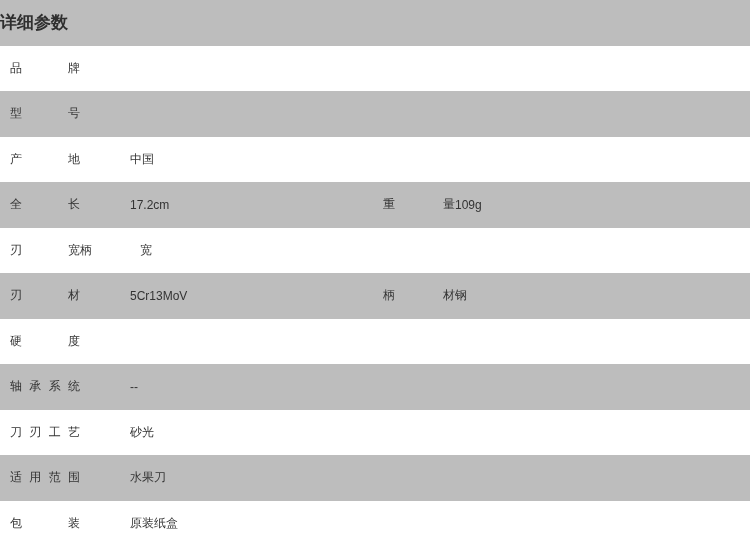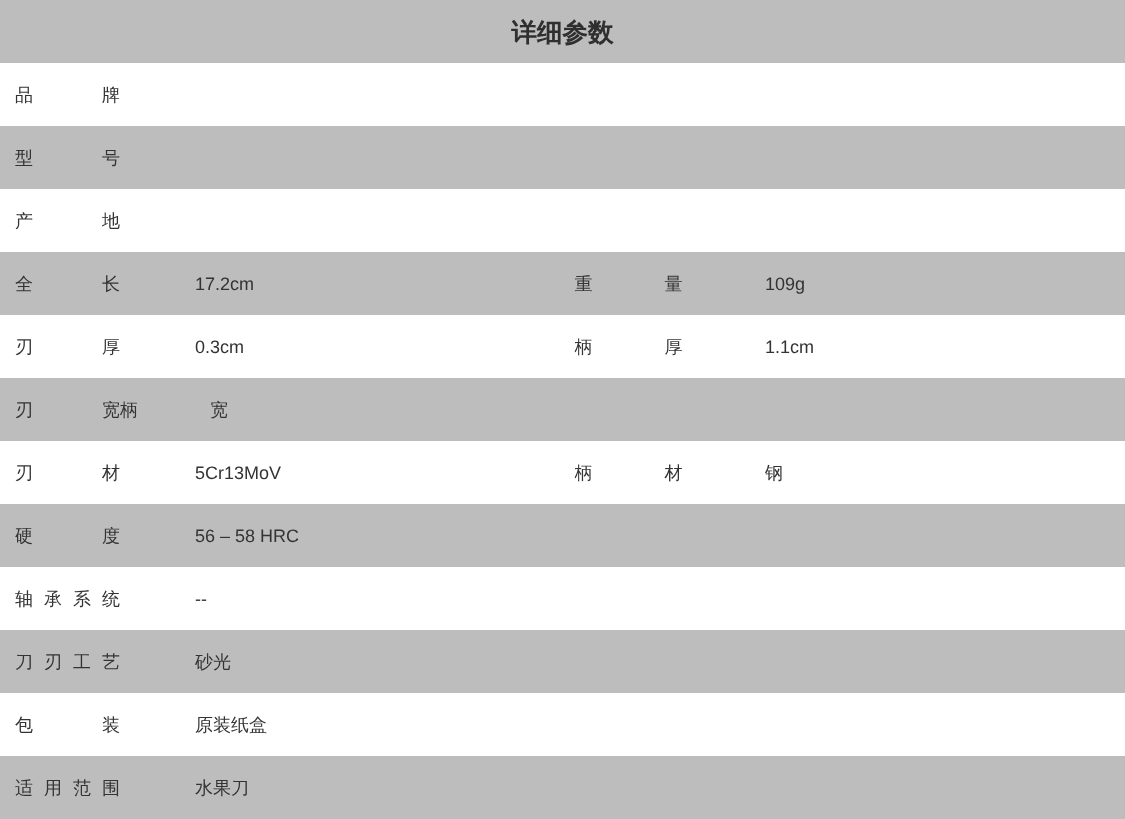--- a/index.html
+++ b/index.html
@@ -14,36 +14,35 @@
   }
   .row {
     flex: 1;
     display: flex;
     align-items: center;
     font-size: 12px;
     background: #ffffff;
   }
   .row:nth-child(odd) { background: #bdbdbd; }
   .row.header {
-    justify-content: center;
     font-size: 17px;
     font-weight: bold;
     color: #2f2f2f;
   }
   .lbl {
     display: inline-block;
     text-align: justify;
     text-align-last: justify;
     white-space: nowrap;
     overflow: hidden;
   }
   .c1l { margin-left: 10px; width: 70px; }
   .c1v { margin-left: 50px; width: 253px; white-space: nowrap; }
   .c2l { width: 72px; }
-  .c2v { margin-left: 55px; flex: 1; white-space: nowrap; }
+  .c2v { flex: 1; white-space: nowrap; }
 </style>
 </head>
 <body>
 
 <div class="spec-table">
 
   <div class="row header">
     <span>详细参数</span>
   </div>
 
@@ -54,80 +53,74 @@
   </div>
 
   <div class="row">
     <span class="lbl c1l">型号</span>
     <span class="lbl c2l"></span>
     <span class="c2v"></span>
   </div>
 
   <div class="row">
     <span class="lbl c1l">产地</span>
+    <span class="c1v">中国</span>
     <span class="lbl c2l"></span>
     <span class="c2v"></span>
   </div>
 
   <div class="row">
     <span class="lbl c1l">全长</span>
     <span class="c1v">17.2cm</span>
     <span class="lbl c2l">重量</span>
     <span class="c2v">109g</span>
   </div>
 
 
-  <div class="row">
-    <span class="lbl c1l">刃厚</span>
-    <span class="c1v">0.3cm</span>
-    <span class="lbl c2l">柄厚</span>
-    <span class="c2v">1.1cm</span>
-  </div>
 
   <div class="row">
     <span class="lbl c1l">刃宽</span>
     <span class="lbl c2l">柄宽</span>
   </div>
 
   <div class="row">
     <span class="lbl c1l">刃材</span>
     <span class="c1v">5Cr13MoV</span>
     <span class="lbl c2l">柄材</span>
     <span class="c2v">钢</span>
   </div>
 
   <div class="row">
     <span class="lbl c1l">硬度</span>
-    <span class="c1v">56 – 58 HRC</span>
     <span class="lbl c2l"></span>
     <span class="c2v"></span>
   </div>
 
   <div class="row">
     <span class="lbl c1l">轴承系统</span>
     <span class="c1v">--</span>
     <span class="lbl c2l"></span>
     <span class="c2v"></span>
   </div>
 
   <div class="row">
     <span class="lbl c1l">刀刃工艺</span>
     <span class="c1v">砂光</span>
     <span class="lbl c2l"></span>
     <span class="c2v"></span>
   </div>
 
 
   <div class="row">
-    <span class="lbl c1l">包装</span>
-    <span class="c1v">原装纸盒</span>
+    <span class="lbl c1l">适用范围</span>
+    <span class="c1v">水果刀</span>
     <span class="lbl c2l"></span>
     <span class="c2v"></span>
   </div>
 
   <div class="row">
-    <span class="lbl c1l">适用范围</span>
-    <span class="c1v">水果刀</span>
+    <span class="lbl c1l">包装</span>
+    <span class="c1v">原装纸盒</span>
     <span class="lbl c2l"></span>
     <span class="c2v"></span>
   </div>
 
 </div>
 
 </body></html>

